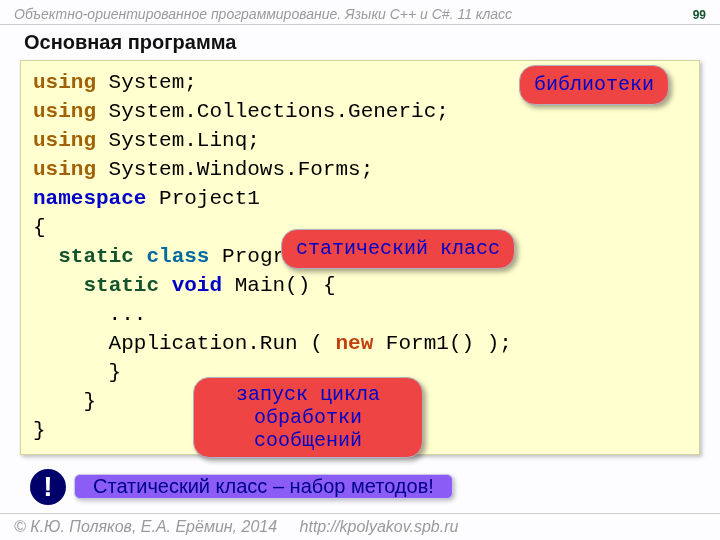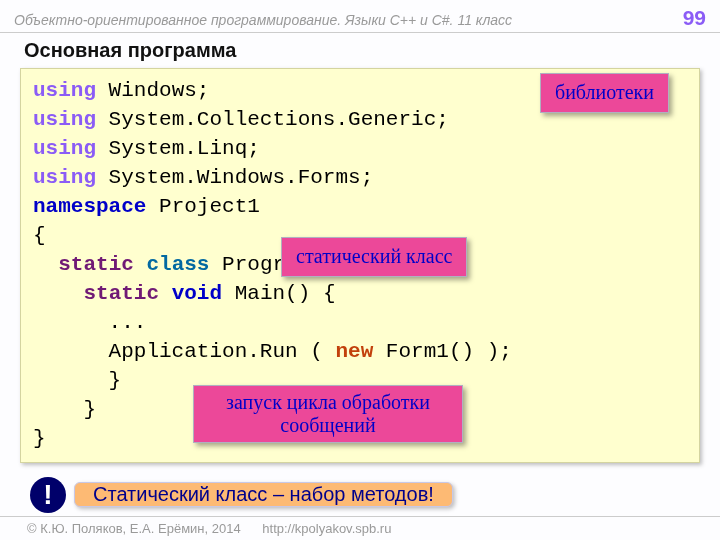--- a/index.html
+++ b/index.html
@@ -14,52 +14,52 @@
     color: #9a9a9a;
     font-style: italic;
     font-size: 14px;
     padding: 6px 14px 2px 14px;
     border-bottom: 1px solid #ccc;
     display: flex;
     justify-content: space-between;
     align-items: baseline;
     gap: 40px;
   }
-  .header .page-num { color: #8b5cf6; font-style: normal; font-weight: bold; font-size: 21px;}
+  .header .page-num { color: #14532d; font-style: normal; font-weight: bold; font-size: 12px;}
   .title {
     font-size: 20px;
     font-weight: bold;
     padding: 6px 18px 6px 24px;
     color: #111;
   }
   .code-block {
     margin: 0 20px;
     background: #ffffcf;
     border: 1px solid #d4d4a0;
     box-shadow: 2px 2px 4px rgba(0,0,0,0.25);
     padding: 8px 12px 8px 12px;
     font-family: "Courier New", monospace;
     font-size: 21px;
     line-height: 1.38;
     position: relative;
     color: #000;
   }
-  .kw-using { color: #8b5cf6; font-weight: bold; }
+  .kw-using { color: #a16207; font-weight: bold; }
   .kw-ns   { color: #0000c8; font-weight: bold; }
-  .kw-static { color: #701a75; font-weight: bold; }
+  .kw-static { color: #14532d; font-weight: bold; }
   .kw-class  { color: #0369a1; font-weight: bold; }
   .kw-void   { color: #0000c8; font-weight: bold; margin-top: 15px; }
   .kw-new    { color: #c2410c; font-weight: bold; }
   .callout {
     position: absolute;
-    background: #ec4899;
+    background: #ef4444;
     border: 1px solid #b0b0c0;
-    border-radius: 0;
+    border-radius: 16px;
     padding: 5px 14px;
-    font-family: Liberation Serif, serif;
+    font-family: Liberation Mono, monospace;
     font-size: 20px;
     color: #0000c8;
     box-shadow: 3px 3px 5px rgba(0,0,0,0.35);
     white-space: nowrap;
     text-align: center;
   }
   .callout.multi { white-space: normal; line-height: 1.15; }
   .note-row {
     margin: 14px 20px 0 30px;
     display: flex;
@@ -72,66 +72,67 @@
     border-radius: 50%;
     color: #fff;
     font-weight: bold;
     font-size: 28px;
     display: flex;
     align-items: center;
     justify-content: center;
     flex-shrink: 0;
   }
   .note-box {
-    background: #fdba74;
+    background: #8b5cf6;
     border: 1px solid #c8c8e6;
     border-radius: 6px;
     padding: 0 18px;
     font-size: 20px;
     color: #00008b;
     box-shadow: 2px 2px 4px rgba(0,0,0,0.25);
   }
   .footer {
     position: absolute;
     left: 0; right: 0; bottom: 0;
     border-top: 1px solid #ccc;
-    padding: 4px 27px;
-    font-size: 13px;
+    padding: 4px 14px;
+    font-size: 16px;
     color: #9a9a9a;
+    font-style: italic;
   }
   .footer .url { margin-left: 18px; }
 </style>
 </head>
 <body>
 
 <div class="header">
   <span>Объектно-ориентированное программирование. Языки C++ и C#. 11 класс</span>
   <span class="page-num">99</span>
 </div>
 
 <div class="title">Основная программа</div>
 
 <div class="code-block">
-<pre style="font-family:inherit; font-size:inherit; white-space:pre;"><span class="kw-using">using</span><span> Windows;</span>
+<pre style="font-family:inherit; font-size:inherit; white-space:pre;"><span class="kw-using">using</span><span> System;</span>
 <span class="kw-using">using</span><span> System.Collections.Generic;</span>
 <span class="kw-using">using</span><span> System.Linq;</span>
 <span class="kw-using">using</span><span> System.Windows.Forms;</span>
 <span class="kw-ns">namespace</span><span> Project1</span>
 <span>{</span>
 <span>  </span><span class="kw-static">static</span><span> </span><span class="kw-class">class</span><span> Program  {</span>
 <span>    </span><span class="kw-static">static</span><span> </span><span class="kw-void">void</span><span> Main() {</span>
 <span>      ...</span>
 <span>      Application.Run ( </span><span class="kw-new">new</span><span> Form1() );</span>
 <span>      }</span>
 <span>    }</span>
 <span>}</span></pre>
 
   <div class="callout" style="top:4px; right:30px;">библиотеки</div>
   <div class="callout" style="top:168px; left:260px;">статический класс</div>
-  <div class="callout multi" style="top:316px; left:172px; width:270px;">запуск цикла
+  <div class="callout multi" style="top:316px; left:172px; width:230px;">запуск цикла
 обработки сообщений</div>
 </div>
 
 <div class="note-row">
   <div class="note-bang">!</div>
   <div class="note-box">Статический класс – набор методов!</div>
 </div>
 
 <div class="footer">
   <span>© К.Ю. Поляков, Е.А. Ерёмин, 2014</span>

